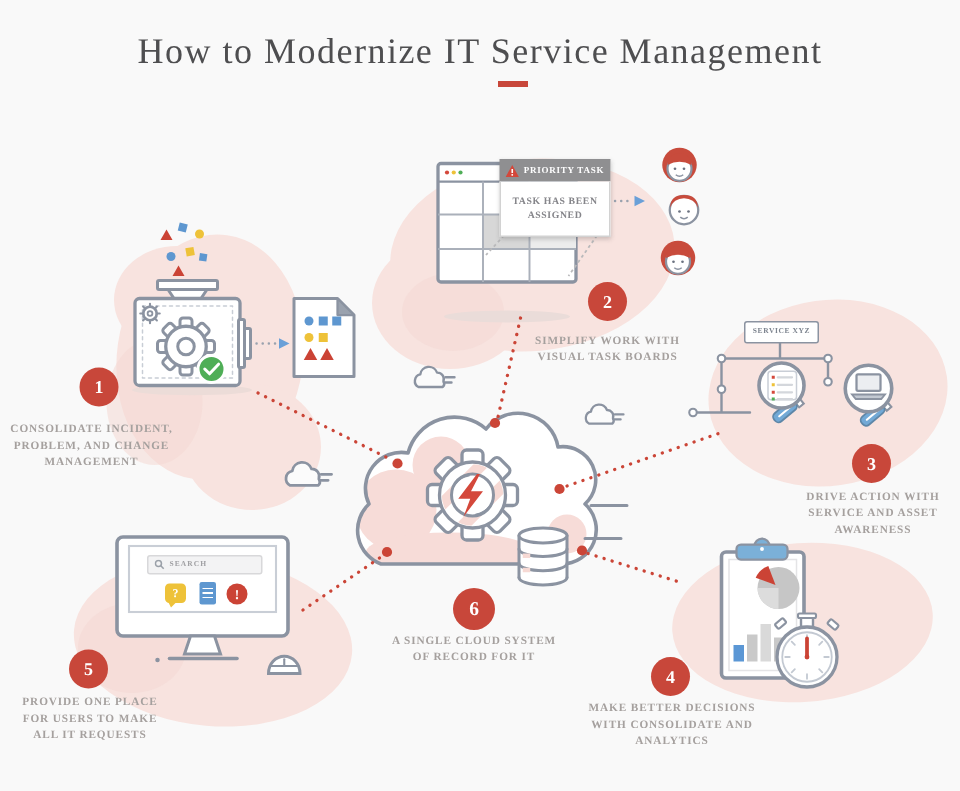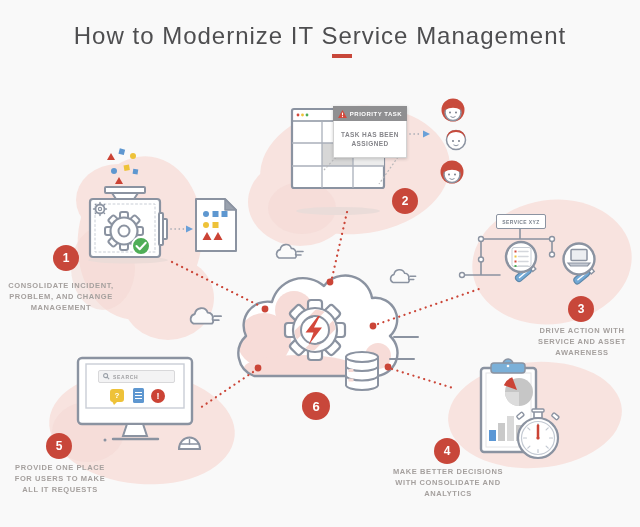--- a/index.html
+++ b/index.html
@@ -1,17 +1,17 @@
 <!DOCTYPE html>
 <html><head>
 <meta charset="utf-8">
 <style>
   html,body{margin:0;padding:0;background:#f9f9f9;}
   #canvas{position:relative;width:640px;height:527px;background:#f9f9f9;overflow:hidden;
-          font-family:Liberation Sans, sans-serif;}
+          font-family:Liberation Serif, serif;}
   #art{position:absolute;left:0;top:0;}
   .abs{position:absolute;}
   .title{left:0;top:22px;width:640px;text-align:center;font-size:24px;letter-spacing:1px;
          color:#4e4e50;font-weight:400;}
   .title-dash{left:332px;top:54px;width:20px;height:4px;background:#c8473a;}
   .badge{width:26px;height:26px;border-radius:50%;background:#c8473a;color:#fff;
          font-size:12px;font-weight:bold;display:flex;align-items:center;justify-content:center;}
   .badge.big{width:28px;height:28px;font-size:13px;}
   .step-label{width:130px;text-align:center;font-size:7.5px;font-weight:bold;color:#a5a09e;
               letter-spacing:.6px;line-height:11px;white-space:pre-line;}
@@ -341,23 +341,27 @@
 <div class="abs badge" style="left:53px;top:245px;">1</div>
 <div class="abs badge" style="left:392px;top:188px;">2</div>
 <div class="abs badge" style="left:568px;top:296px;">3</div>
 <div class="abs badge" style="left:434px;top:438px;">4</div>
 <div class="abs badge" style="left:46px;top:433px;">5</div>
 <div class="abs badge big" style="left:302px;top:392px;">6</div>
 
 <div class="abs step-label" style="left:-4px;top:280px;">CONSOLIDATE INCIDENT,
 PROBLEM, AND CHANGE
 MANAGEMENT</div>
+<div class="abs step-label" style="left:340px;top:221px;">SIMPLIFY WORK WITH
+VISUAL TASK BOARDS</div>
 <div class="abs step-label" style="left:517px;top:325px;">DRIVE ACTION WITH
 SERVICE AND ASSET
 AWARENESS</div>
 <div class="abs step-label" style="left:383px;top:466px;">MAKE BETTER DECISIONS
 WITH CONSOLIDATE AND
 ANALYTICS</div>
 <div class="abs step-label" style="left:-5px;top:462px;">PROVIDE ONE PLACE
 FOR USERS TO MAKE
 ALL IT REQUESTS</div>
+<div class="abs step-label" style="left:251px;top:421px;">A SINGLE CLOUD SYSTEM
+OF RECORD FOR IT</div>
 
 </div>
 
 </body></html>

